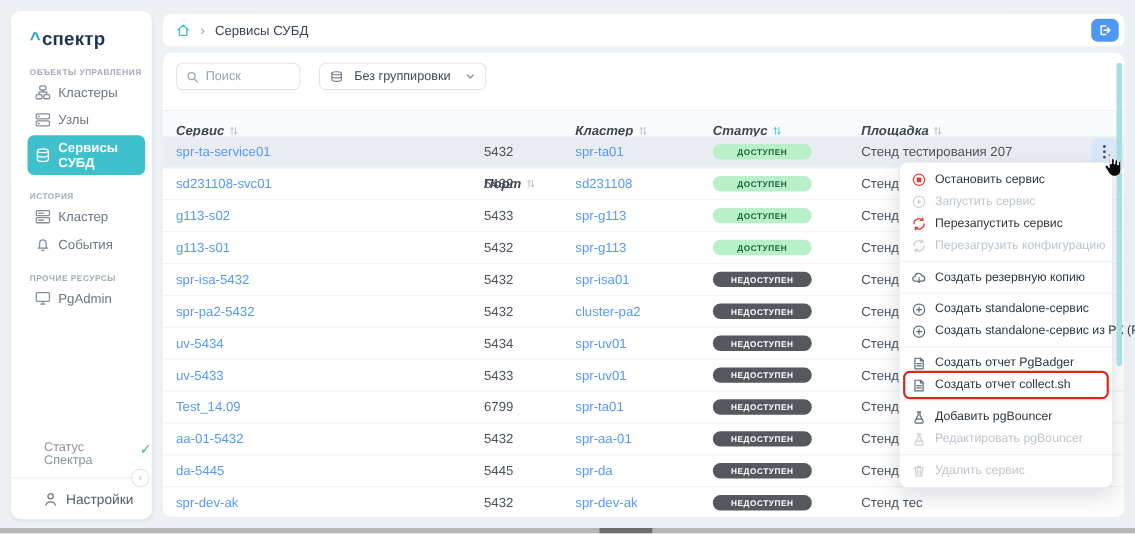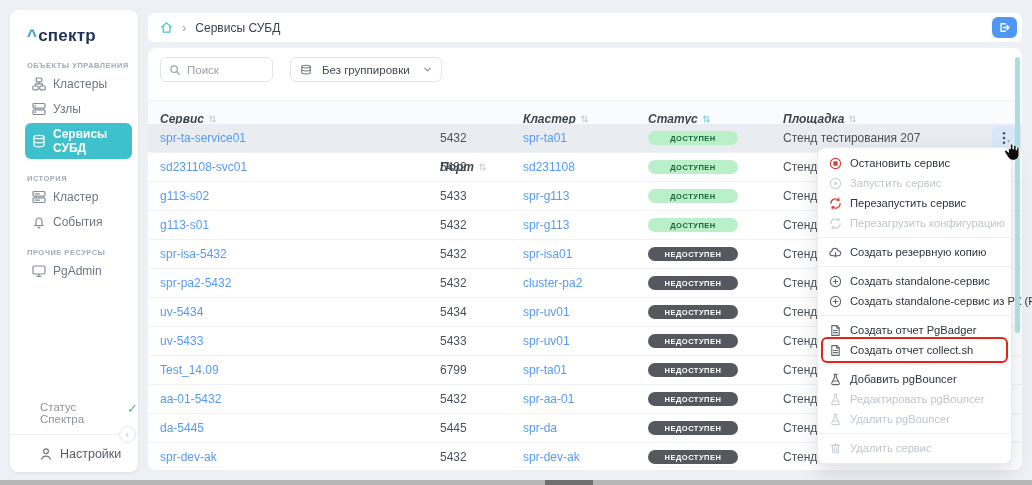--- a/index.html
+++ b/index.html
@@ -516,31 +516,20 @@
         <span class="mi">
           <svg viewBox="0 0 14 14">
             <g fill="none" stroke="currentColor" stroke-width="1.2" stroke-linecap="round" stroke-linejoin="round">
               <path d="M5.4 1.5h3.2M6.1 1.5v3.2L3 10.8a1.2 1.2 0 0 0 1.1 1.7h5.8A1.2 1.2 0 0 0 11 10.8L7.9 4.7V1.5"></path>
               <path d="M4.4 8.6h5.2"></path>
             </g>
           </svg>
         </span>
         <span>Редактировать pgBouncer</span>
       </div>
-      <div class="m-item disabled">
-        <span class="mi">
-          <svg viewBox="0 0 14 14">
-            <g fill="none" stroke="currentColor" stroke-width="1.2" stroke-linecap="round" stroke-linejoin="round">
-              <path d="M5.4 1.5h3.2M6.1 1.5v3.2L3 10.8a1.2 1.2 0 0 0 1.1 1.7h5.8A1.2 1.2 0 0 0 11 10.8L7.9 4.7V1.5"></path>
-              <path d="M4.4 8.6h5.2"></path>
-            </g>
-          </svg>
-        </span>
-        <span>Удалить pgBouncer</span>
-      </div>
       <div class="m-div"></div>
       <div class="m-item disabled">
         <span class="mi">
           <svg viewBox="0 0 14 14">
             <g fill="none" stroke="currentColor" stroke-width="1.2" stroke-linecap="round" stroke-linejoin="round">
               <path d="M2.5 3.6h9M5.4 3.6V2.4h3.2v1.2M3.6 3.6l.5 8h5.8l.5-8"></path>
               <path d="M5.8 5.6v4.4M8.2 5.6v4.4"></path>
             </g>
           </svg>
         </span>

